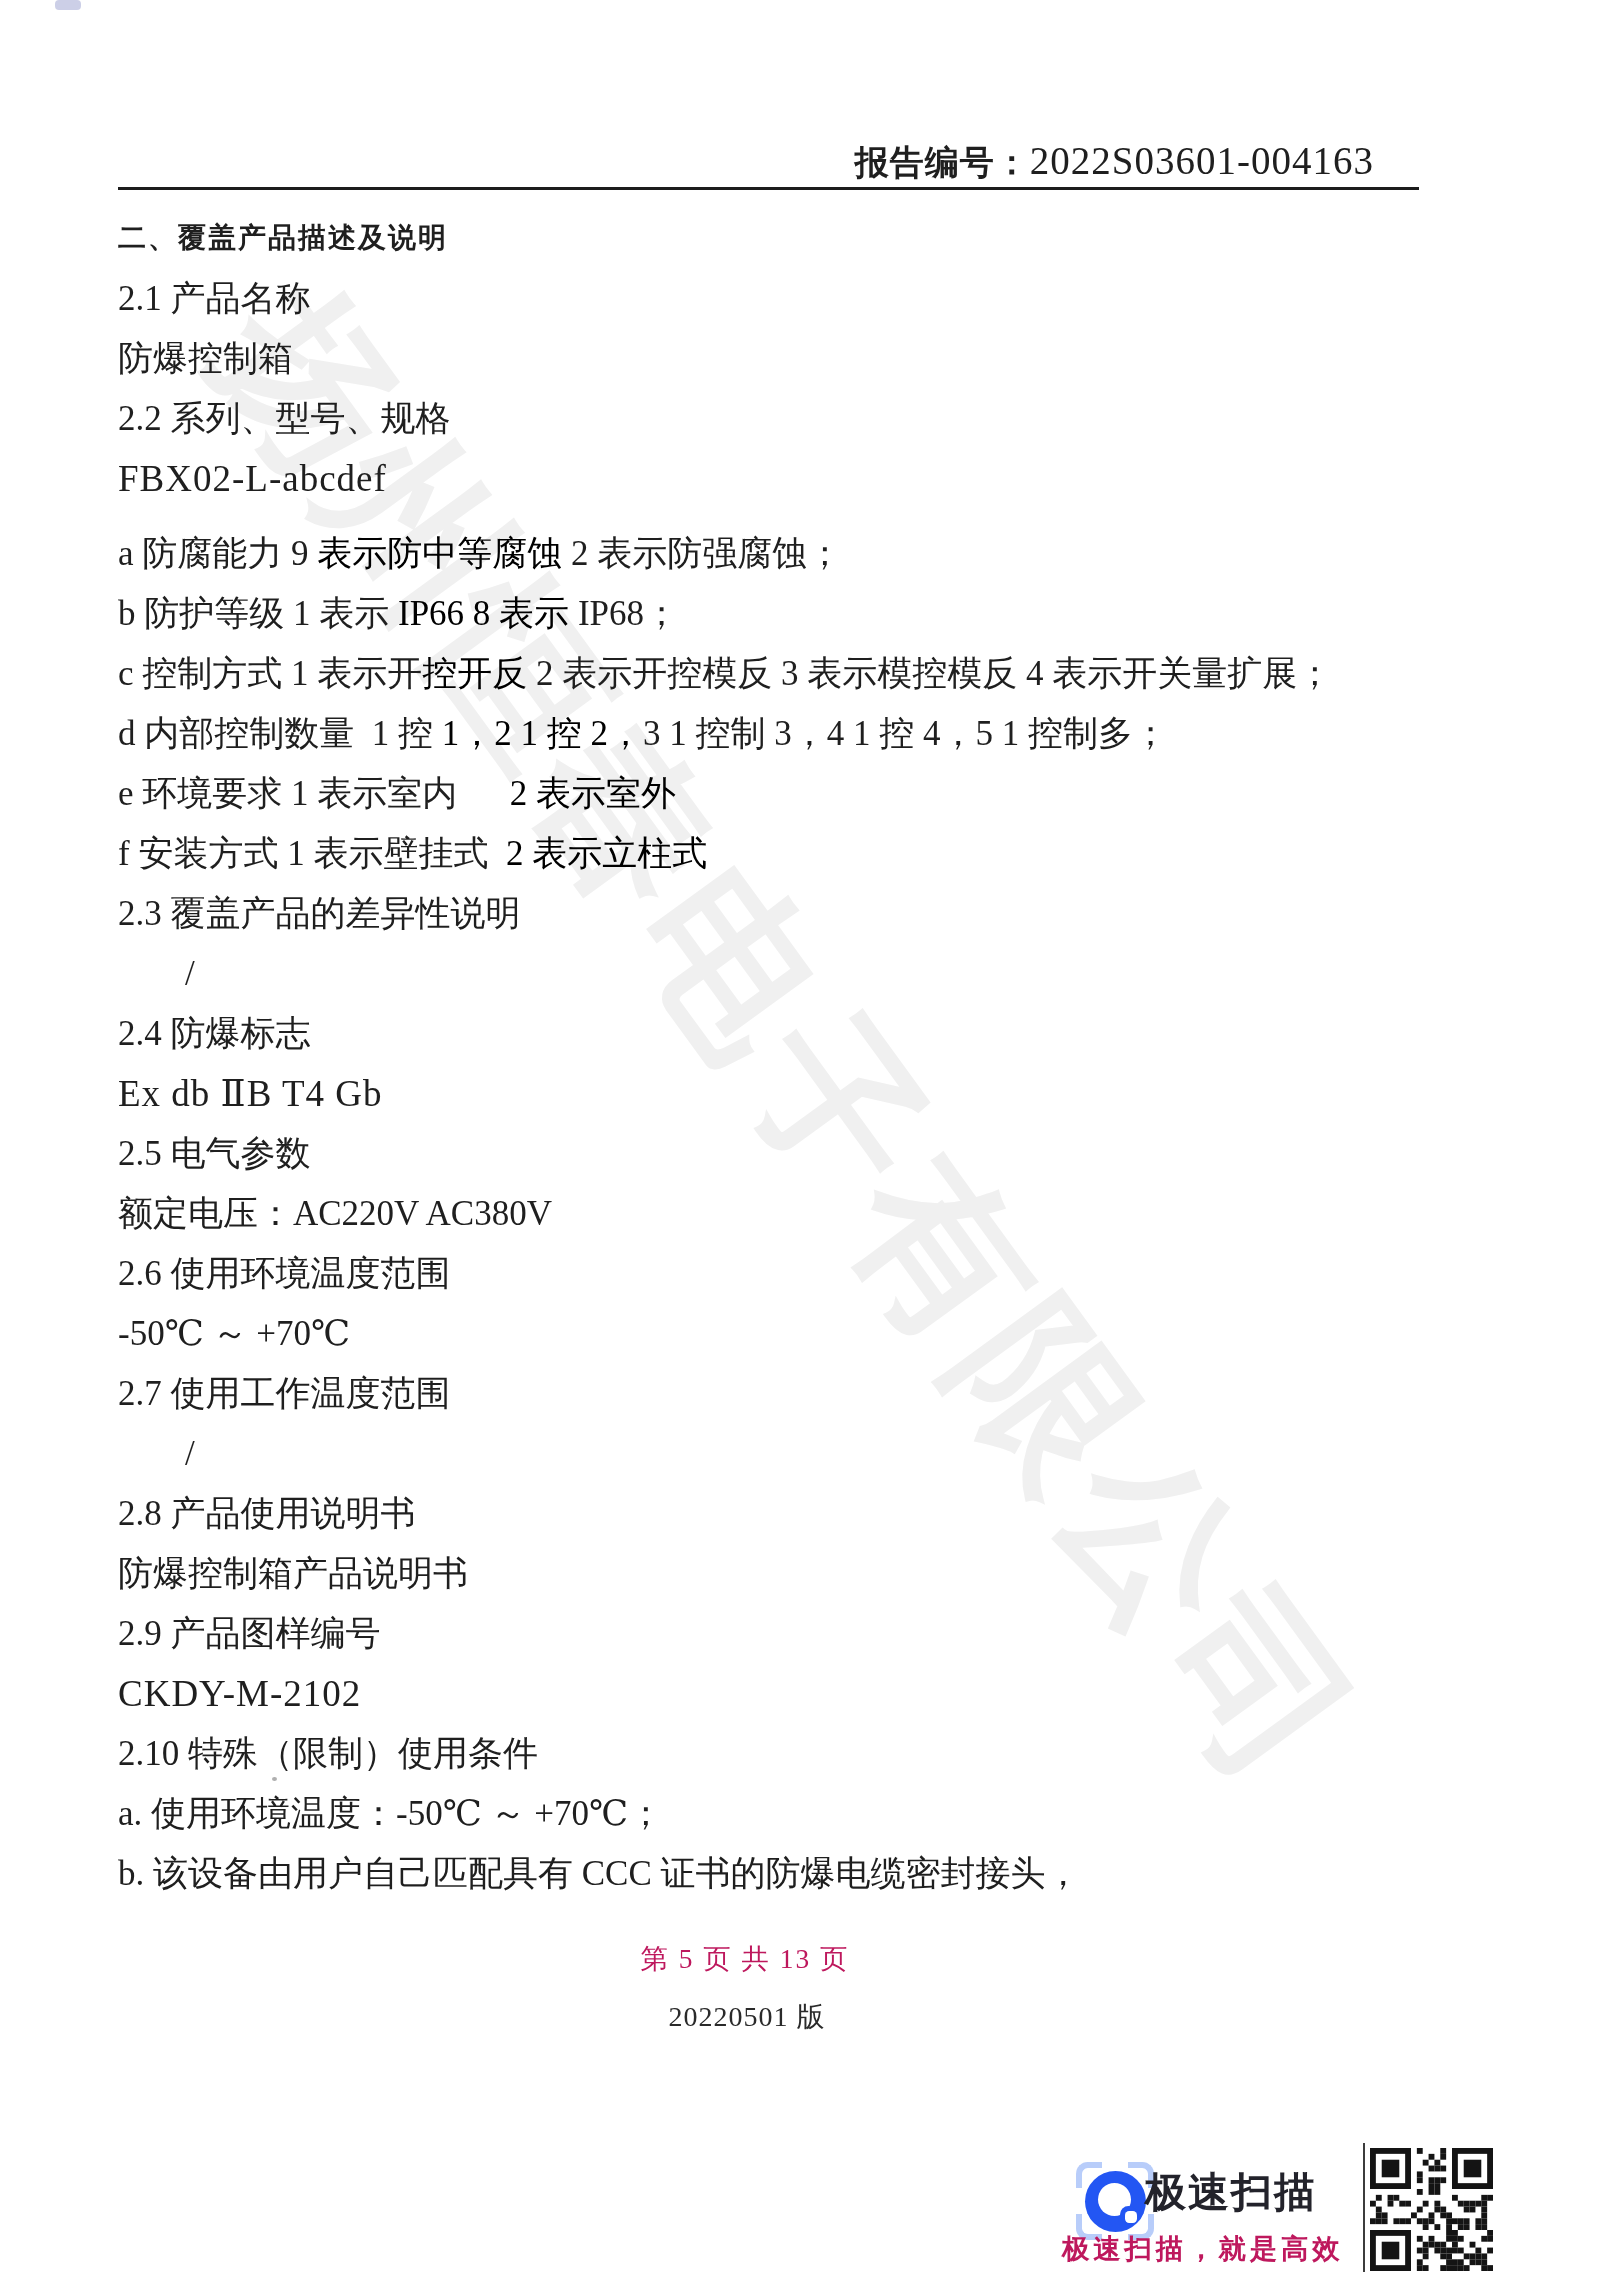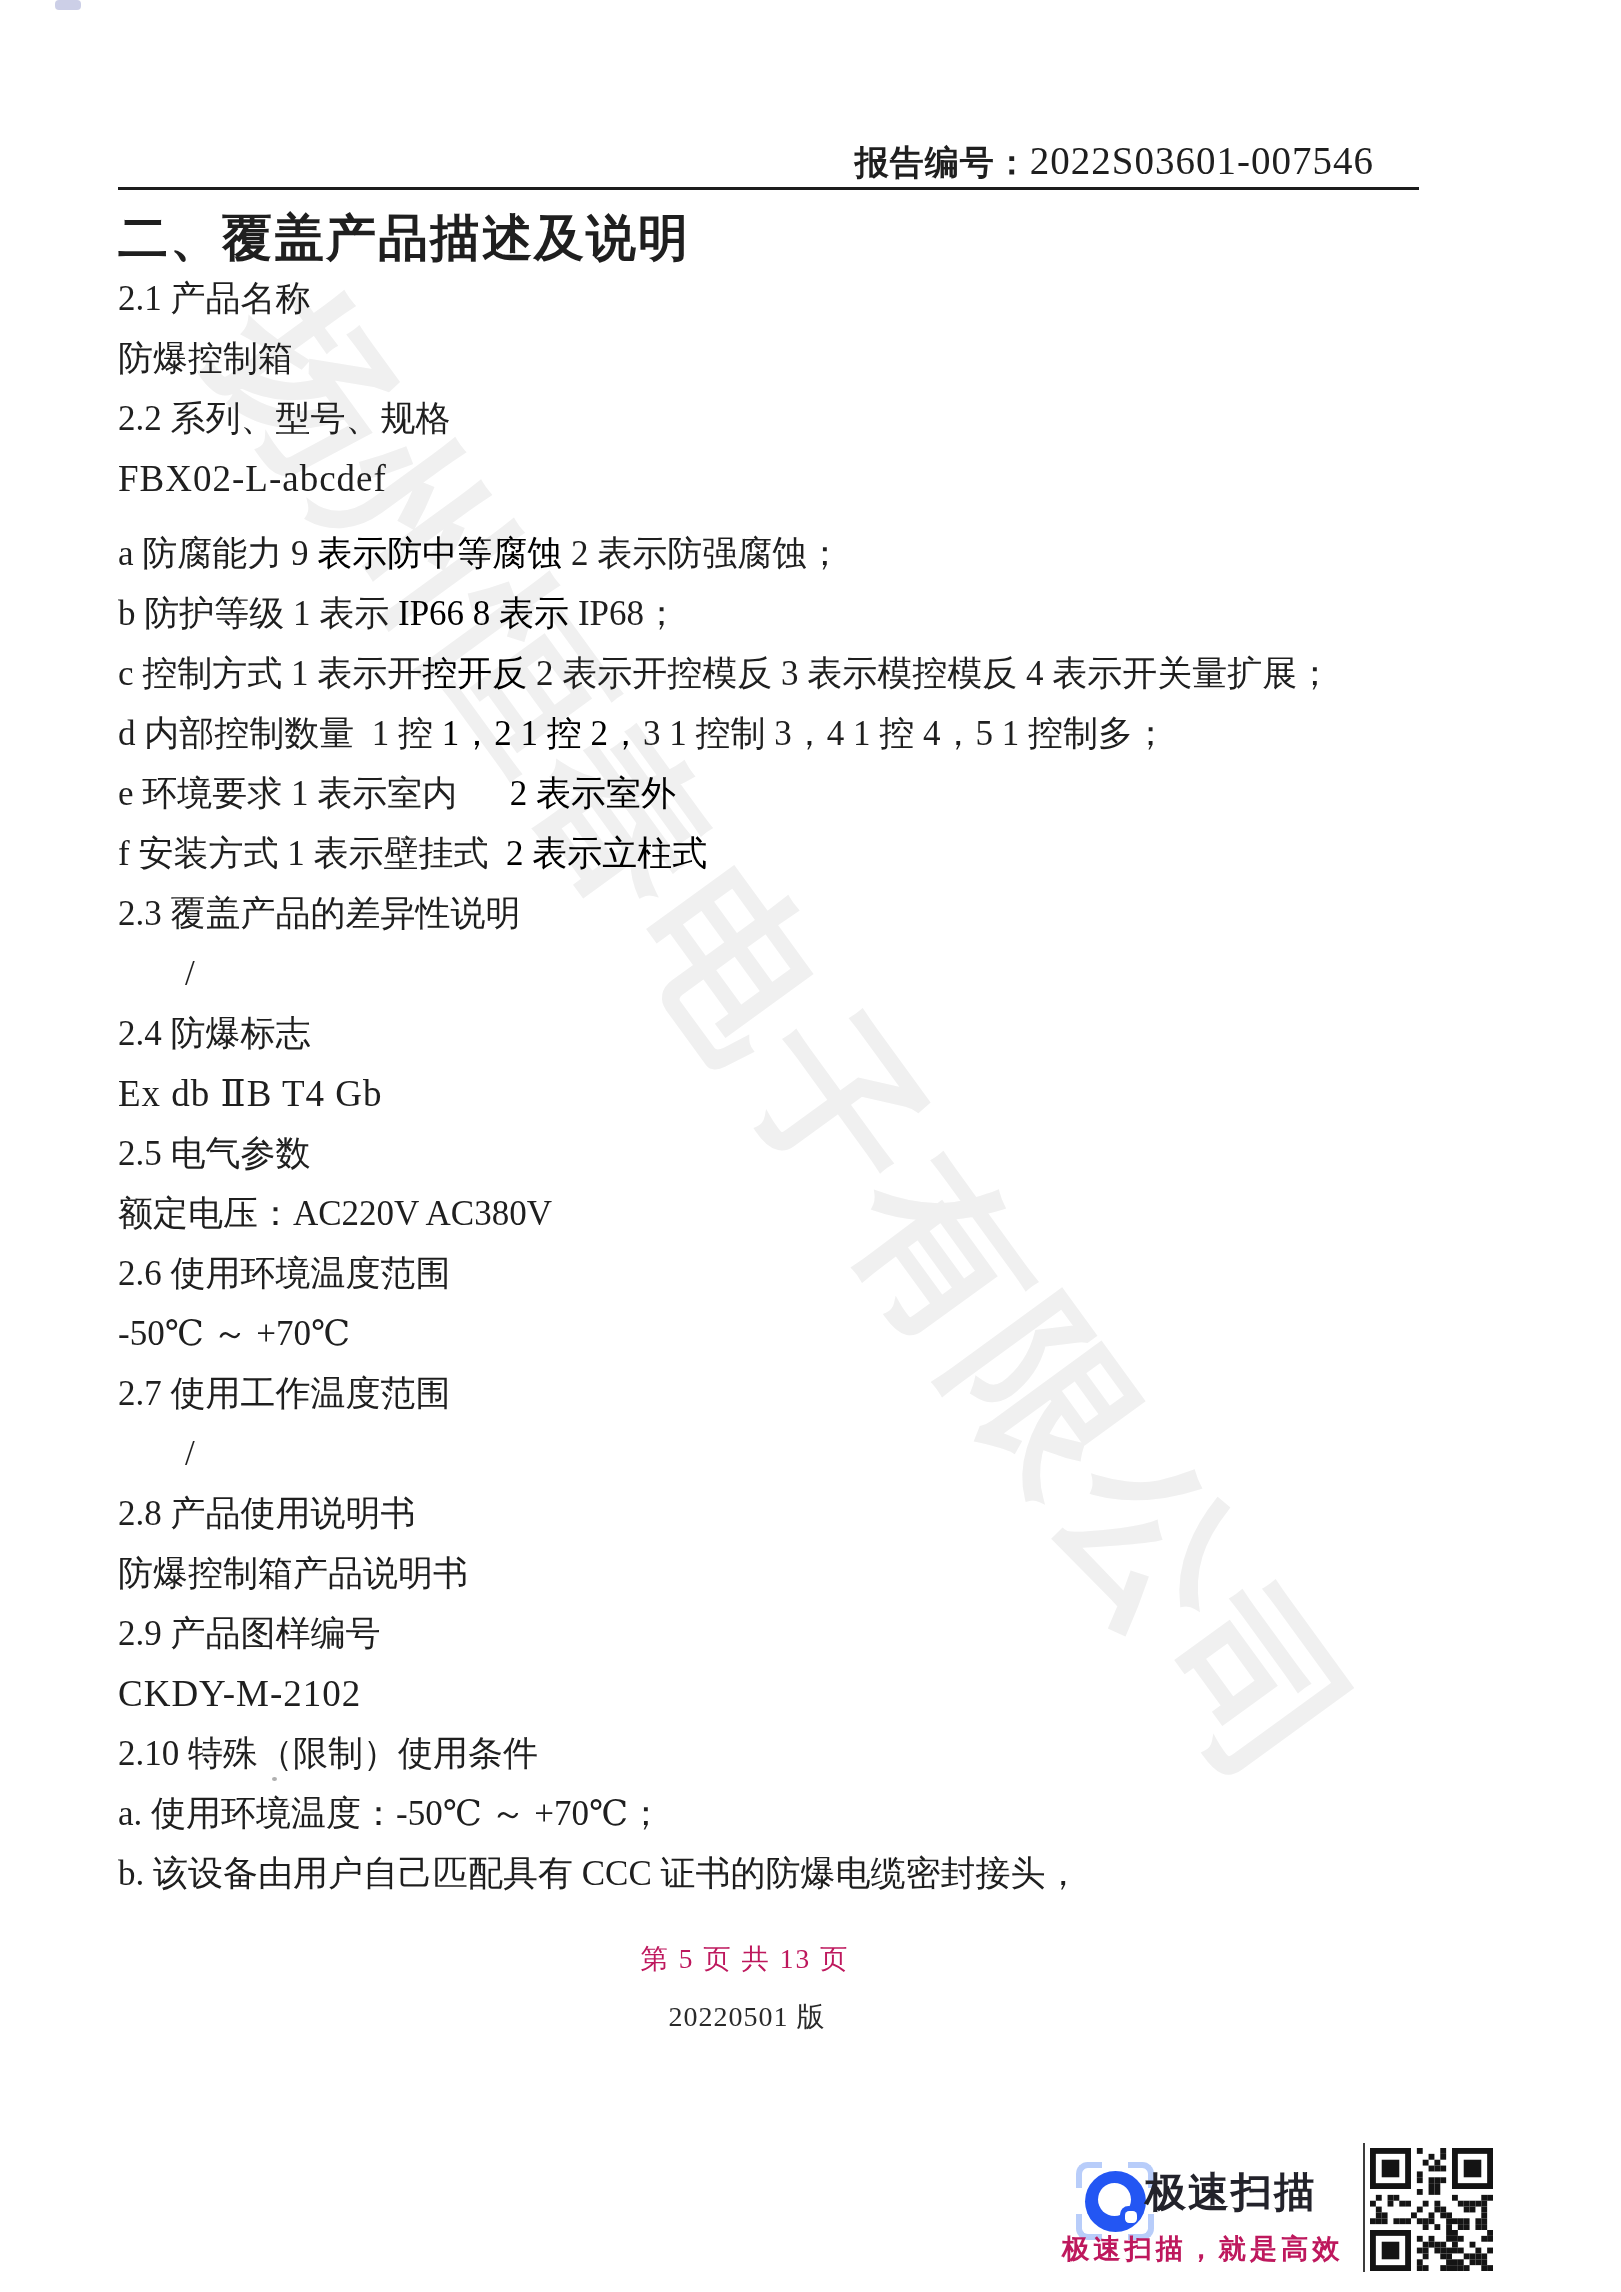--- a/index.html
+++ b/index.html
@@ -20,21 +20,21 @@
   .smudge{position:absolute;left:55px;top:0;width:25.5px;height:9.8px;border-radius:3.9px;background:#8d95c9;opacity:.45;z-index:2;}
   .noise-dot{position:absolute;left:272px;top:1777px;width:4.9px;height:3.9px;border-radius:50%;background:#9b9b9b;opacity:.8;z-index:2;}
   
   .header{position:absolute;top:138px;right:247px;z-index:1;white-space:nowrap;}
   .header .lbl{font-weight:bold;font-size:34px;letter-spacing:1px;}
   .header .num{font-size:39px;letter-spacing:1px;}
   .header-rule{position:absolute;top:187px;left:118px;width:1301px;height:2.9px;background:#1c1c1c;z-index:1;}
   
   .doc{position:absolute;left:118px;top:208px;width:1392px;z-index:1;font-size:35px;}
   .doc-line{margin:0;height:60px;display:flex;align-items:center;white-space:pre;}
-  .doc-line.bold{font-weight:bold;font-size:50px;letter-spacing:2px;}
+  .doc-line.bold{font-weight:bold;font-size:28px;letter-spacing:2px;}
   .doc-line.latin{font-size:37px;letter-spacing:1px;}
   .doc-line.indent{padding-left:67px;}
   .doc-line.gap{margin-top:15.7px;}
   .seg.gray{color:#000000;}
   
   .footer-page{position:absolute;left:745px;top:1941px;transform:translateX(-50%);font-size:27.4px;letter-spacing:2px;color:#be185d;z-index:1;white-space:nowrap;}
   .footer-version{position:absolute;left:747px;top:1998px;transform:translateX(-50%);font-size:28px;letter-spacing:1px;color:#2a2a2a;z-index:1;white-space:nowrap;text-align:center;}
   
   .q-icon{position:absolute;left:1076px;top:2162px;width:78px;height:78px;z-index:2;}
   .q-icon .corner{position:absolute;width:19.6px;height:19.6px;border:6.9px solid #b8cdfa;}
@@ -56,21 +56,21 @@
   .qr{position:absolute;left:1370px;top:2148px;width:123px;height:123px;z-index:2;background:#fff;}
 </style>
 </head>
 <body>
 
 <div class="watermark">扬州恒春电子有限公司</div>
 
 <div class="smudge"></div>
 <div class="noise-dot"></div>
 
-<div class="header"><span class="lbl">报告编号：</span><span class="num">2022S03601-007546</span></div>
+<div class="header"><span class="lbl">报告编号：</span><span class="num">2022S03601-004163</span></div>
 <div class="header-rule"></div>
 
 <div class="doc" id="doc-lines">
     <p class="doc-line bold"><span class="seg">二、覆盖产品描述及说明</span></p>
     <p class="doc-line"><span class="seg">2.1 产品名称</span></p>
     <p class="doc-line"><span class="seg">防爆控制箱</span></p>
     <p class="doc-line"><span class="seg">2.2 系列、型号、规格</span></p>
     <p class="doc-line latin"><span class="seg">FBX02-L-abcdef</span></p>
     <p class="doc-line gap"><span class="seg">a 防腐能力 9 </span><span class="seg gray">表示防中等腐蚀</span><span class="seg"> 2 表示防强腐蚀；</span></p>
     <p class="doc-line"><span class="seg">b 防护等级 1 表示 </span><span class="seg gray">IP66 8 表示 </span><span class="seg">IP68；</span></p>

